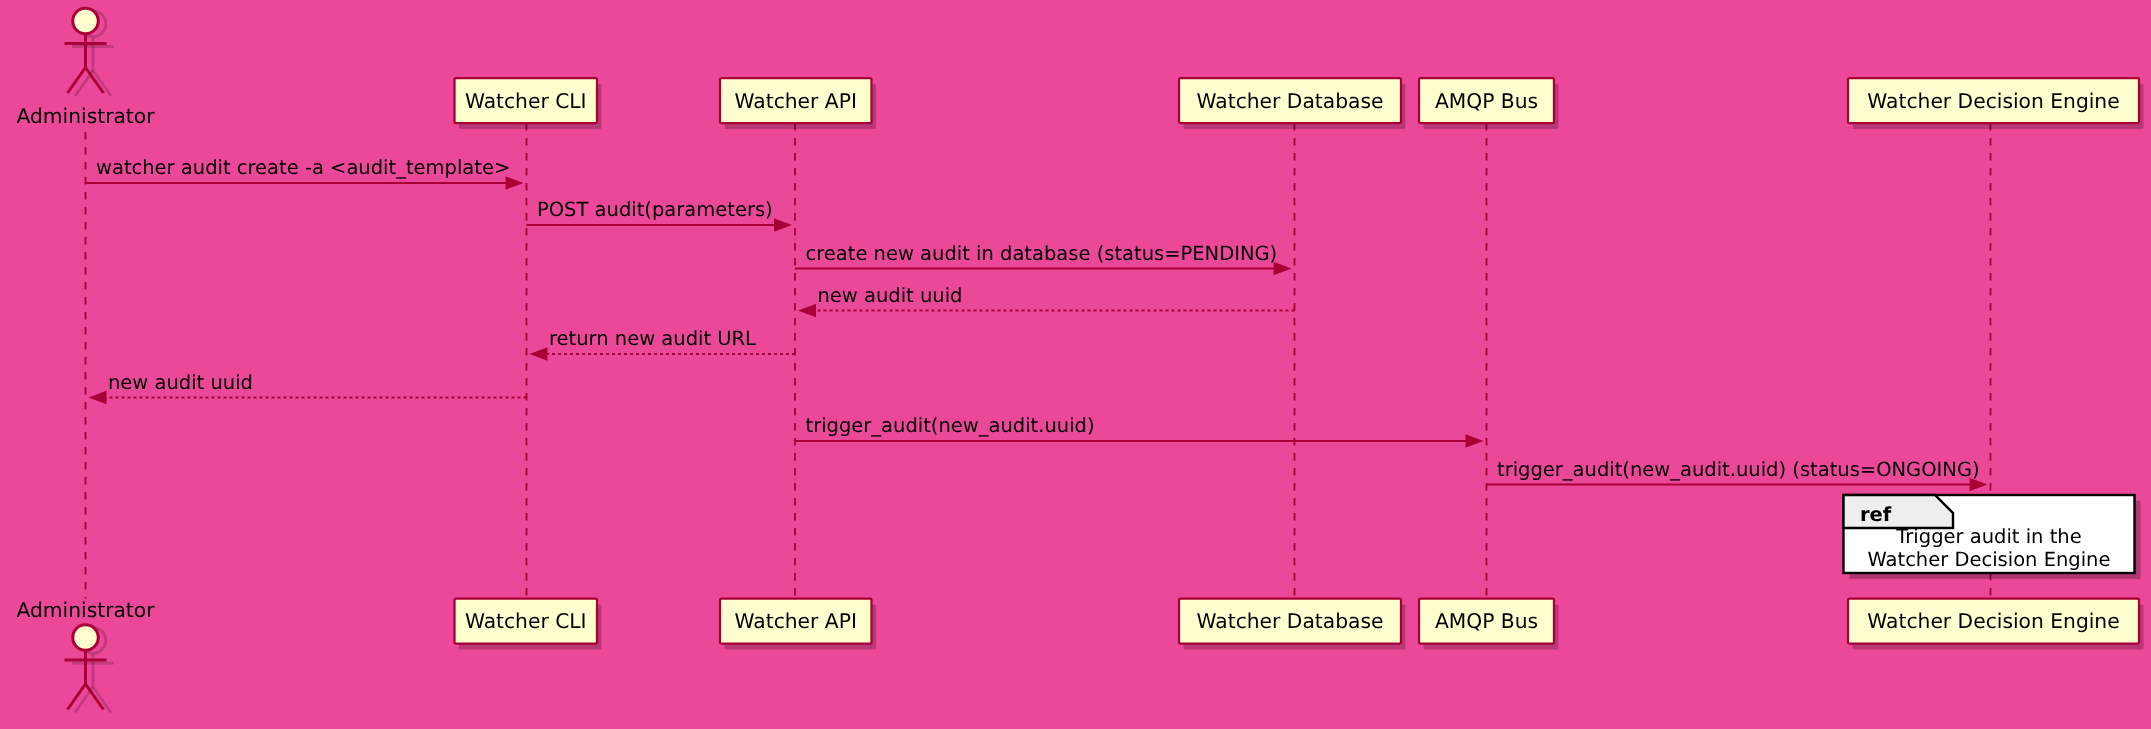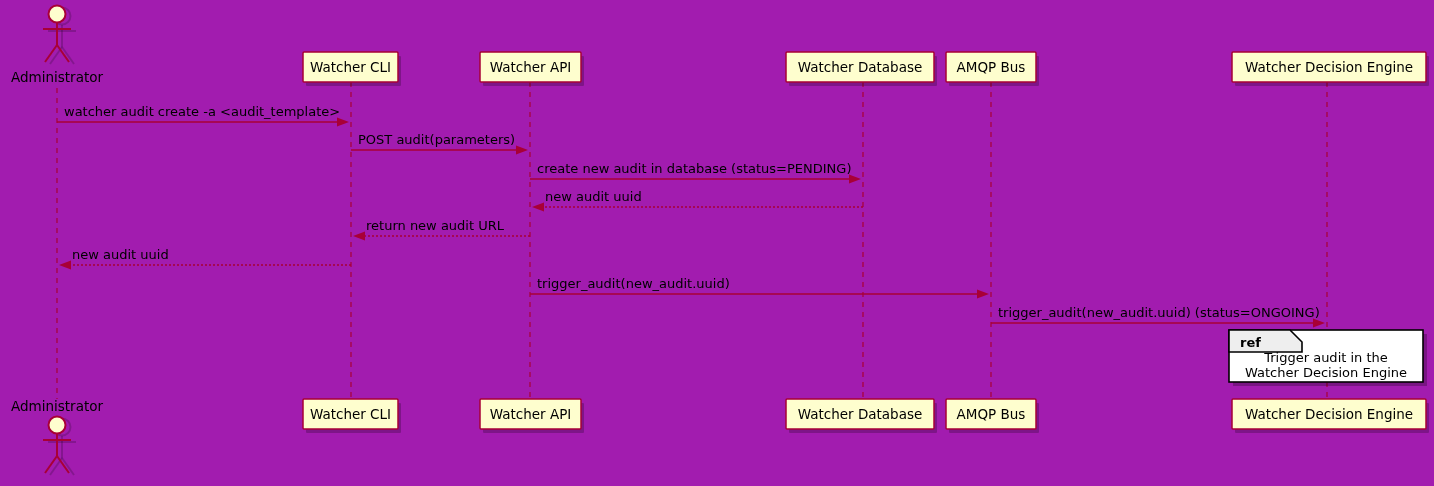--- a/index.html
+++ b/index.html
@@ -8,21 +8,21 @@
     background: #FFFFFF;
   }
   body {
     font-family: "DejaVu Sans", sans-serif;
   }
   #diagram-root {
     position: relative;
     width: 1434px;
     height: 486px;
     overflow: hidden;
-    background: #a21caf;
+    background: #ec4899;
   }
   #diagram-svg {
     position: absolute;
     top: 0;
     left: 0;
     width: 1434px;
     height: 486px;
   }
   .participant-box-rect {
     fill: #FEFECE;

